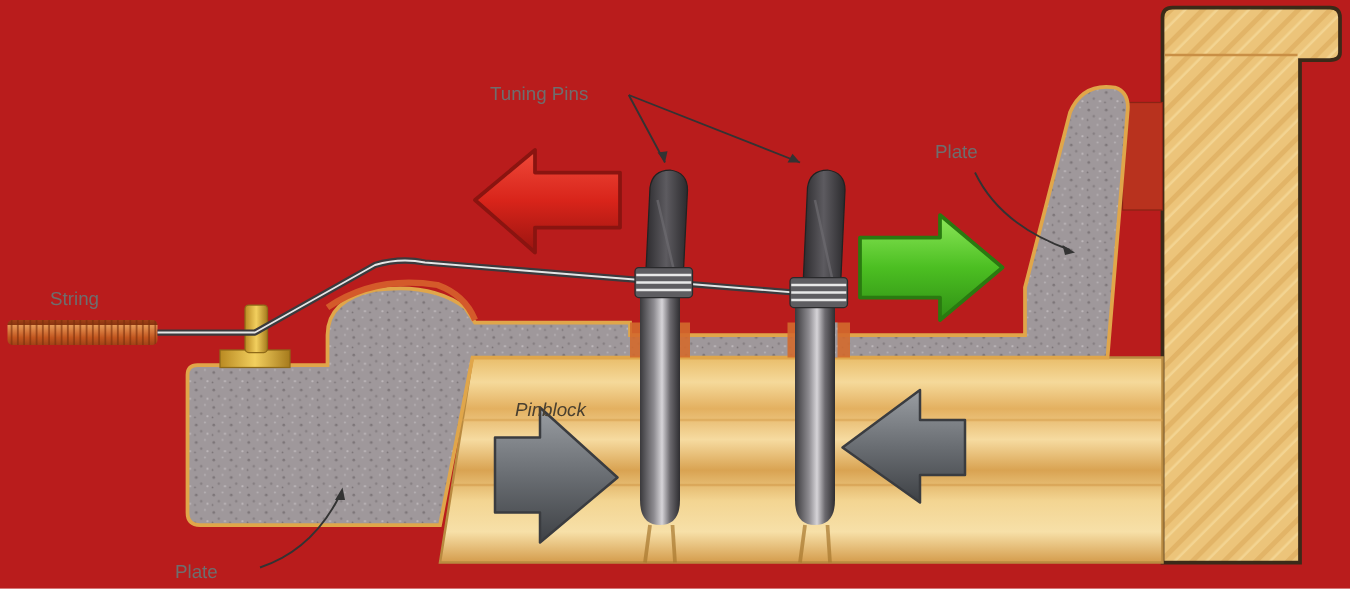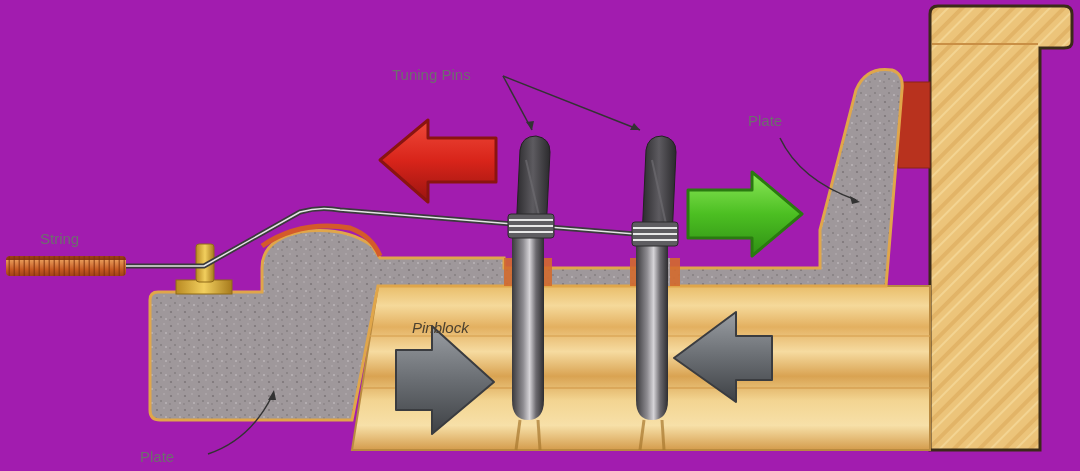--- a/index.html
+++ b/index.html
@@ -1,16 +1,16 @@
 <!DOCTYPE html>
 <html><head>
 <meta charset="utf-8">
 <style>
   html, body { margin: 0; padding: 0; background: #ffffff; }
-  #stage { position: relative; width: 1080px; height: 471px; overflow: hidden; background: #a21caf; }
+  #stage { position: relative; width: 1080px; height: 471px; overflow: hidden; background: #b91c1c; }
   svg { position: absolute; left: 0; top: 0; }
   .lbl { font-family: "Liberation Sans", sans-serif; fill: #6e6e6e; font-size: 15px; }
   .lbl-dark { font-family: "Liberation Sans", sans-serif; fill: #4a4030; font-size: 15px; font-style: italic; }
 </style>
 </head>
 <body>
 
 <div id="stage">
 <svg width="1080" height="471" viewBox="0 0 1080 471">
   <defs>

